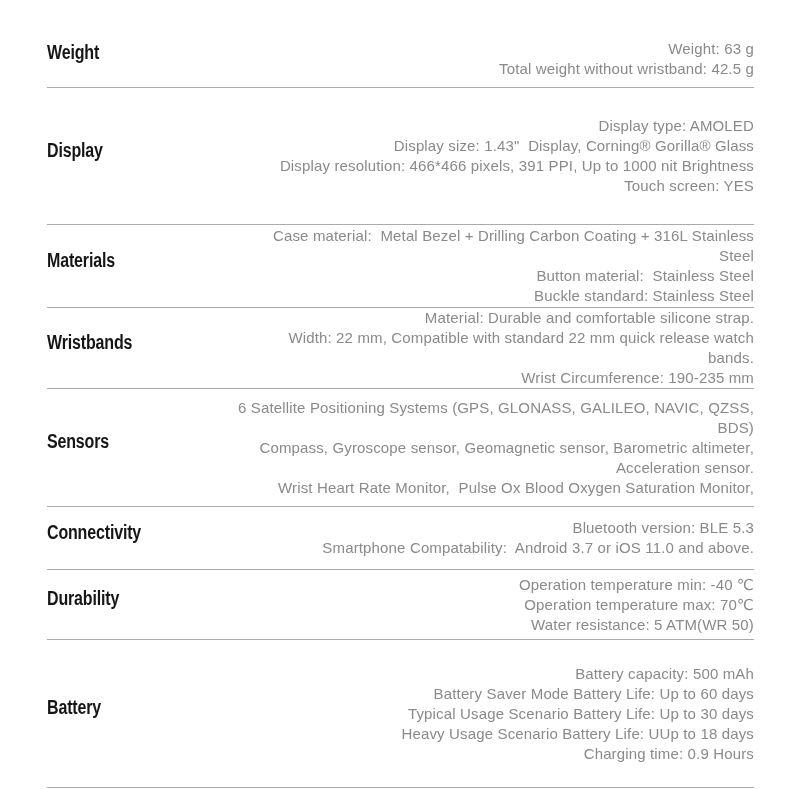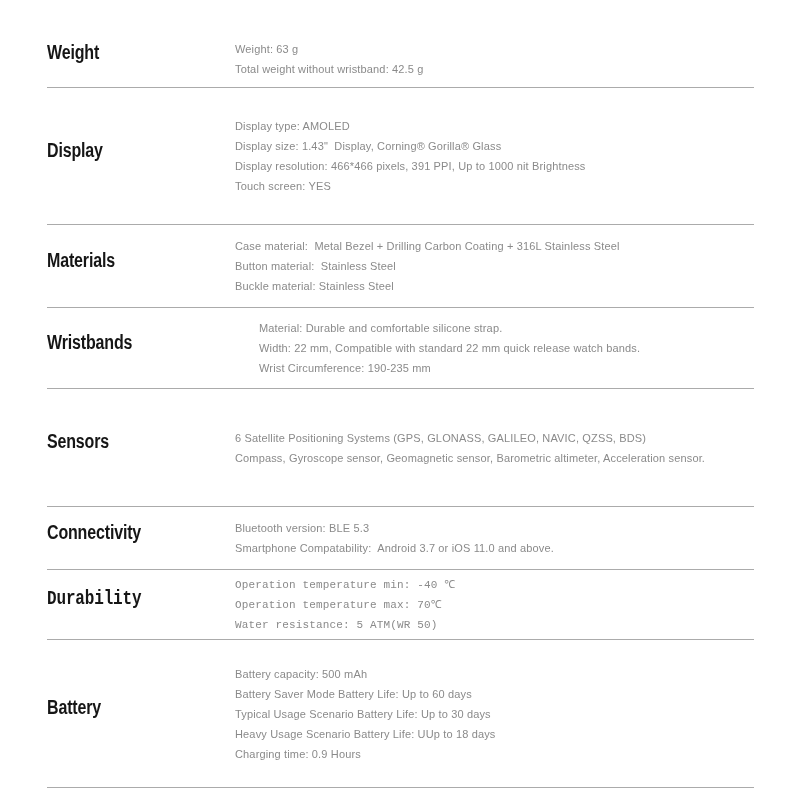--- a/index.html
+++ b/index.html
@@ -29,41 +29,42 @@
     align-items:center;
     border-bottom:1px solid var(--divider-color);
   }
   
   .spec-row:nth-child(1){height:58px;}
   .spec-row:nth-child(2){height:137px;}
   .spec-row:nth-child(3){height:83px;}
   .spec-row:nth-child(4){height:81px;gap:24px;}
   .spec-row:nth-child(5){height:118px;}
   .spec-row:nth-child(6){height:63px;}
-  .spec-row:nth-child(7){height:70px;font-family:Liberation Mono, monospace;}
+  .spec-row:nth-child(7){height:70px;}
   .spec-row:nth-child(8){height:148px;}
   .spec-label{
     flex:0 0 188px;
     font-size:20px;
     font-weight:700;
     color:var(--label-color);
     letter-spacing:-0.2px;
     transform:translateY(-6px) scaleX(0.8);
     transform-origin:left center;
     white-space:nowrap;
   }
   .spec-lines{
     flex:1 1 auto;
   }
   .spec-line{
-    font-size:11px;
+    font-size:15px;
     line-height:20px;
     color:var(--body-color);
     letter-spacing:0.15px;
     white-space:pre-wrap;
+    text-align:right;
   }
 </style>
 </head>
 <body>
 
 <main class="spec-sheet">
   <div id="spec-table" class="spec-table">
   <section class="spec-row">
     <h2 class="spec-label">Weight</h2>
     <div class="spec-lines">
@@ -80,38 +81,39 @@
           <div class="spec-line">Display resolution: 466*466 pixels, 391 PPI, Up to 1000 nit Brightness</div>
           <div class="spec-line">Touch screen: YES</div>
         </div>
   </section>
 
   <section class="spec-row">
     <h2 class="spec-label">Materials</h2>
     <div class="spec-lines">
           <div class="spec-line">Case material:  Metal Bezel + Drilling Carbon Coating + 316L Stainless Steel</div>
           <div class="spec-line">Button material:  Stainless Steel</div>
-          <div class="spec-line">Buckle material: Stainless Steel</div>
+          <div class="spec-line">Buckle standard: Stainless Steel</div>
         </div>
   </section>
 
   <section class="spec-row">
     <h2 class="spec-label">Wristbands</h2>
     <div class="spec-lines">
           <div class="spec-line">Material: Durable and comfortable silicone strap.</div>
           <div class="spec-line">Width: 22 mm, Compatible with standard 22 mm quick release watch bands.</div>
           <div class="spec-line">Wrist Circumference: 190-235 mm</div>
         </div>
   </section>
 
   <section class="spec-row">
     <h2 class="spec-label">Sensors</h2>
     <div class="spec-lines">
           <div class="spec-line">6 Satellite Positioning Systems (GPS, GLONASS, GALILEO, NAVIC, QZSS, BDS)</div>
           <div class="spec-line">Compass, Gyroscope sensor, Geomagnetic sensor, Barometric altimeter, Acceleration sensor.</div>
+          <div class="spec-line">Wrist Heart Rate Monitor,  Pulse Ox Blood Oxygen Saturation Monitor,</div>
         </div>
   </section>
 
   <section class="spec-row">
     <h2 class="spec-label">Connectivity</h2>
     <div class="spec-lines">
           <div class="spec-line">Bluetooth version: BLE 5.3</div>
           <div class="spec-line">Smartphone Compatability:  Android 3.7 or iOS 11.0 and above.</div>
         </div>
   </section>

